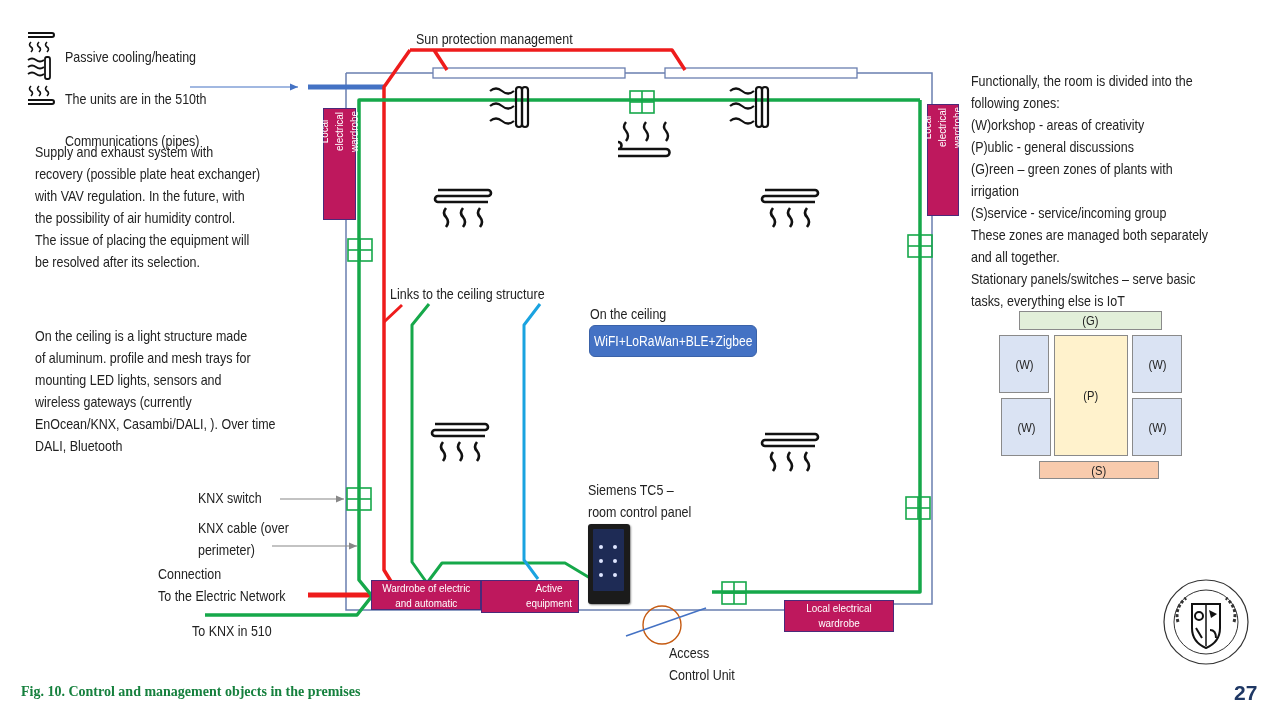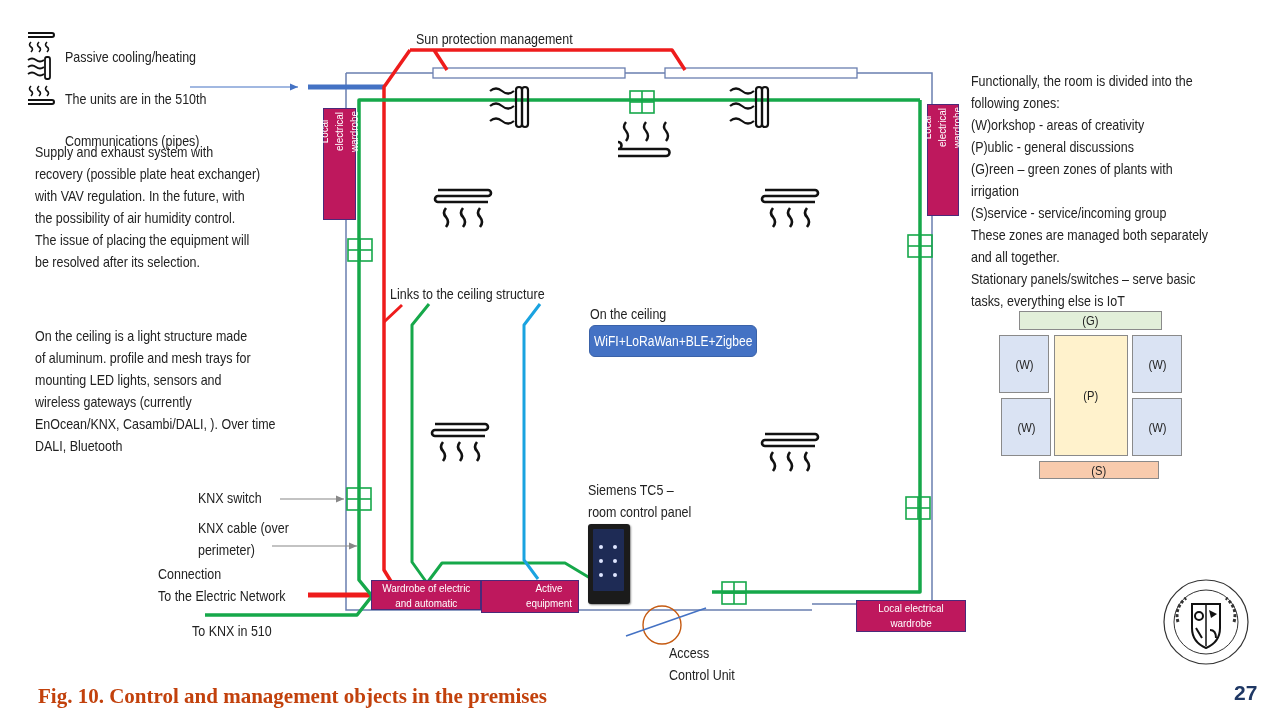--- a/index.html
+++ b/index.html
@@ -14,22 +14,22 @@
          box-sizing: border-box; border: 1px solid #4a2a7a; font-family: "Liberation Sans", sans-serif; }
   .box span { transform: scaleX(0.86); display: inline-block; }
   .vbox span { transform: rotate(-90deg) scaleX(0.86); white-space: pre-line; display: inline-block; }
   .pill { position: absolute; left: 589px; top: 325px; width: 168px; height: 32px; background: #4472c4;
           color: #fff; border-radius: 6px; font-size: 14px; display: flex; align-items: center; justify-content: center;
           border: 1px solid #3a62a8; box-sizing: border-box; }
   .pill span { transform: scaleX(0.86); display: inline-block; }
   .zone { position: absolute; box-sizing: border-box; border: 1px solid #8a8a8a; font-size: 13px;
           display: flex; align-items: center; justify-content: center; color: #222; }
   .zone span { transform: scaleX(0.86); display: inline-block; }
-  .caption { position: absolute; left: 38px; top: 684px; font-family: "Liberation Serif", serif;
-             font-weight: bold; font-size: 21px; color: #c2410c; white-space: nowrap; }
+  .caption { position: absolute; left: 21px; top: 684px; font-family: "Liberation Serif", serif;
+             font-weight: bold; font-size: 14px; color: #15803d; white-space: nowrap; }
   .pagenum { position: absolute; left: 1234px; top: 681px; font-family: "Liberation Sans", sans-serif;
              font-weight: bold; font-size: 21px; color: #1f3864; }
   .panel { position: absolute; left: 588px; top: 524px; width: 42px; height: 80px; background: #1b1b1b;
            border-radius: 3px; box-shadow: 1px 1px 2px #888; }
   .panel .screen { position: absolute; left: 5px; top: 5px; width: 31px; height: 62px; background: #1e2b55;
                    border-radius: 1px; }
   .panel .screen i { position: absolute; width: 4px; height: 4px; background: #dfe6ff; border-radius: 50%; }
   .logo { position: absolute; left: 1148px; top: 578px; width: 116px; height: 88px; }
 </style>
 </head>
@@ -184,21 +184,21 @@
 Control Unit</div>
 
 <div class="box vbox" style="left:323px; top:108px; width:33px; height:112px;">
     <span>Local electrical
 wardrobe</span>
   </div>
 <div class="box vbox" style="left:927px; top:104px; width:32px; height:112px;">
     <span>Local electrical
 wardrobe</span>
   </div>
-<div class="box" style="left:856px; top:600px; width:110px; height:32px;">
+<div class="box" style="left:784px; top:600px; width:110px; height:32px;">
     <span class="ml" style="white-space:pre-line">Local electrical
 wardrobe</span>
   </div>
 <div class="box" style="left:371px; top:580px; width:110px; height:30px;">
     <span class="ml" style="white-space:pre-line">Wardrobe of electric
 and automatic</span>
   </div>
 <div class="box" style="left:481px; top:580px; width:98px; height:33px;padding-left:38px;">
     <span class="ml" style="white-space:pre-line">Active equipment
 wardrobe</span>

